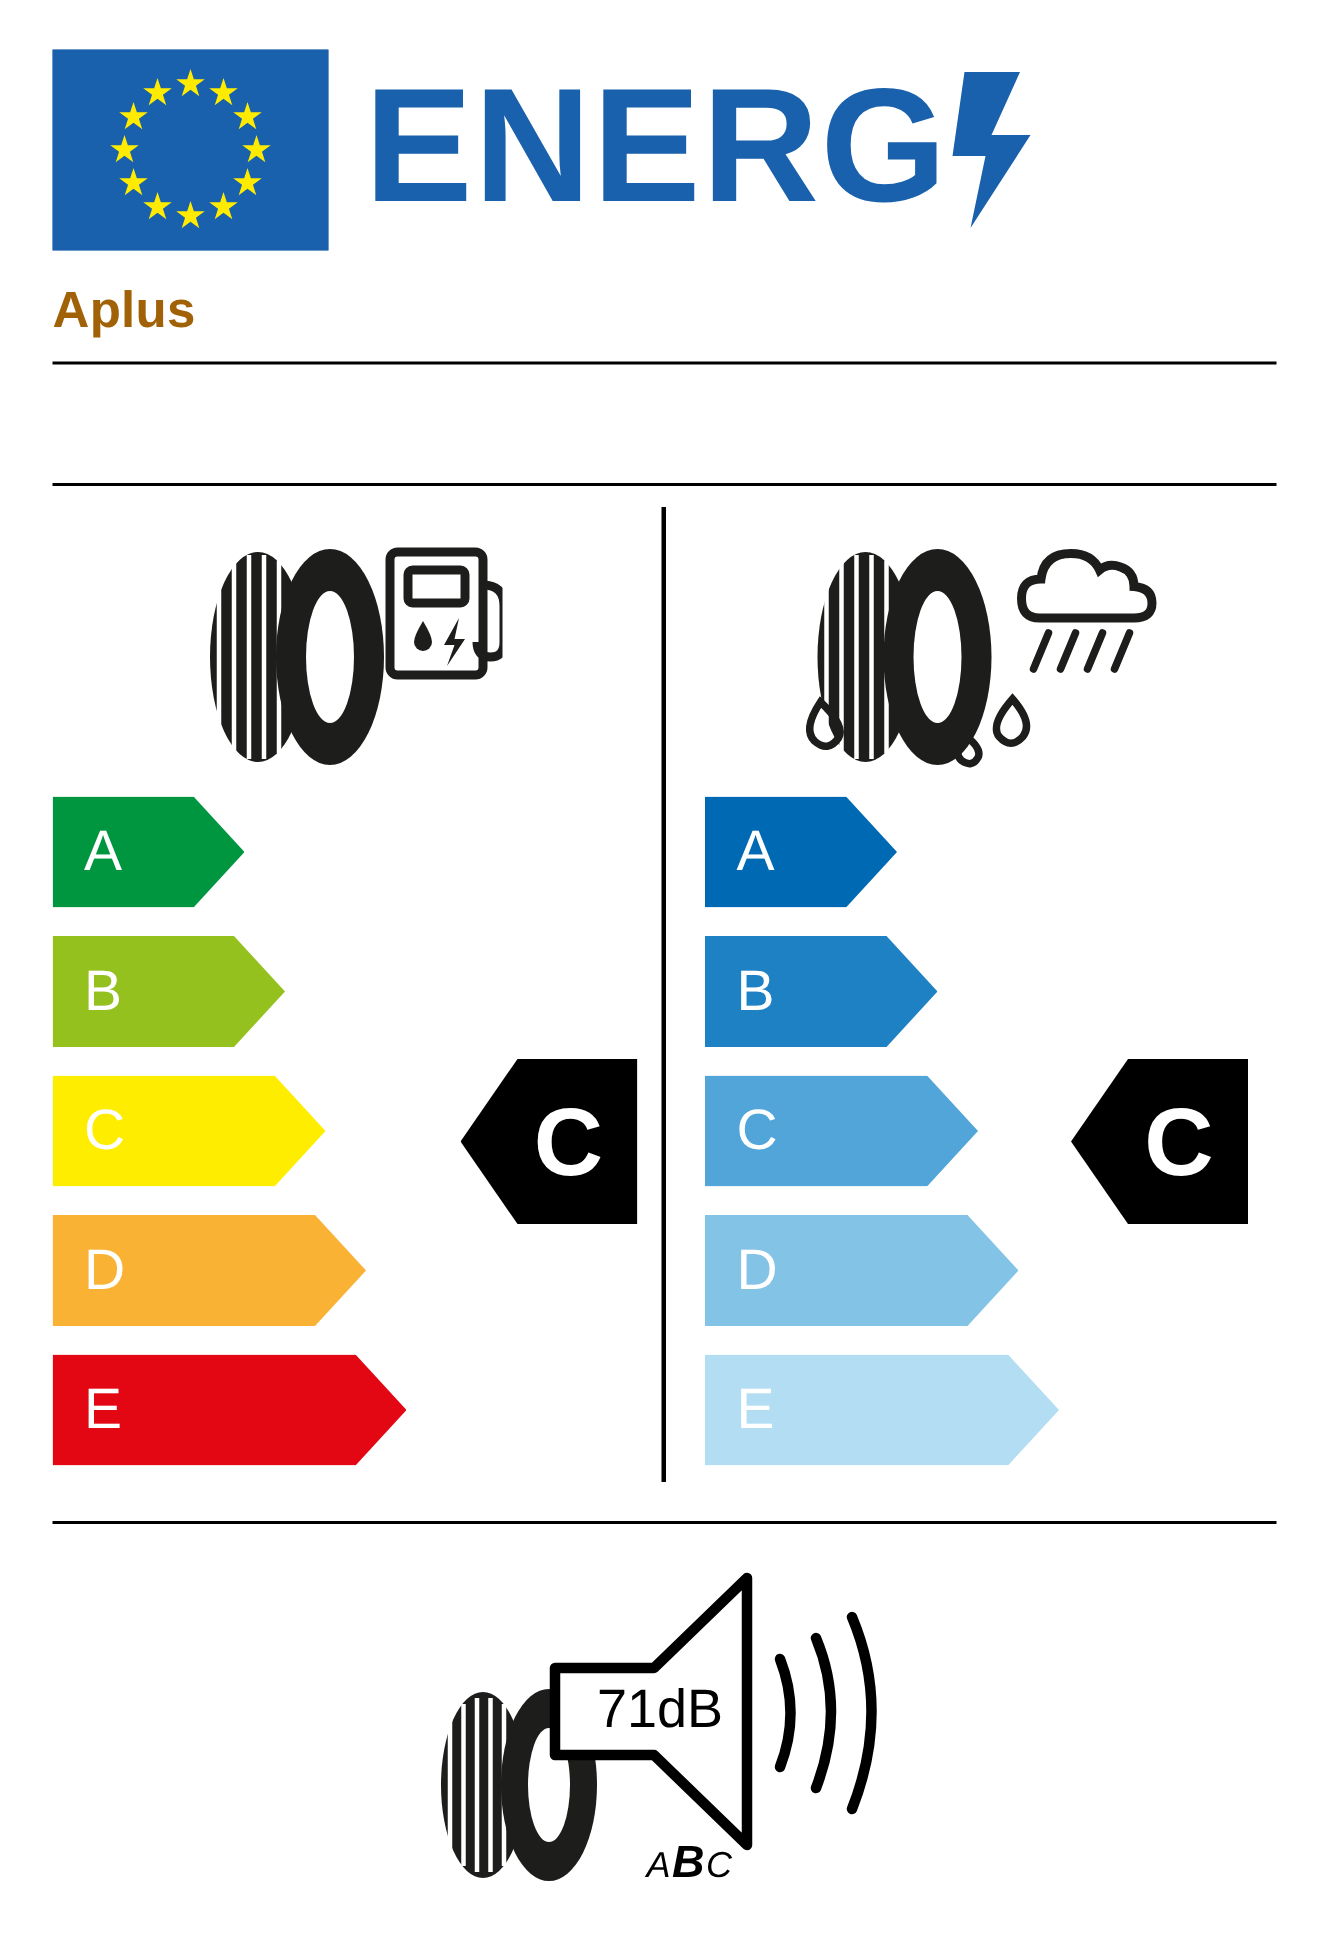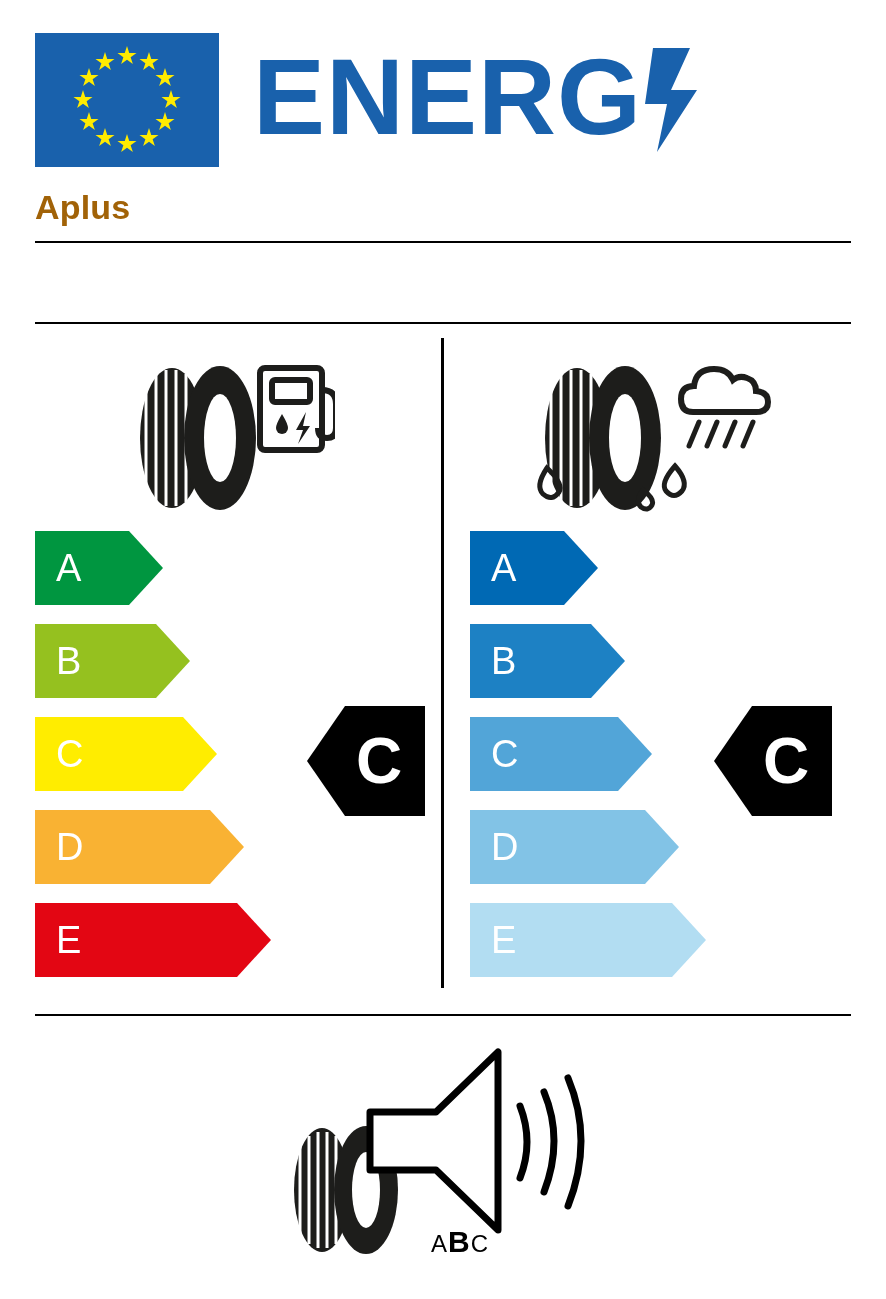--- a/index.html
+++ b/index.html
@@ -21,21 +21,21 @@
     left: 35px;
     top: 33px;
     width: 184px;
     height: 134px;
     background: #1961ac;
   }
   .eu-flag svg { display: block; }
 
   .energ-wordmark {
     position: absolute;
-    left: 253px;
+    left: 243px;
     top: 42px;
     width: 470px;
     height: 115px;
   }
   .energ-wordmark svg { display: block; }
 
   
   .brand-name {
     position: absolute;
     left: 35px;
@@ -131,20 +131,21 @@
   }
   .noise-classes {
     position: absolute;
     left: 120px;
     top: 185px;
     width: 120px;
     text-align: center;
     color: #000;
     font-size: 24px;
     letter-spacing: 1px;
+    font-style: italic;
   }
   .noise-classes .sel {
     font-size: 30px;
     font-weight: bold;
   }
 </style>
 </head>
 <body>
 
 <div class="eu-flag">
@@ -314,16 +315,17 @@
     <ellipse cx="86" cy="150" rx="14" ry="38" fill="#ffffff"></ellipse>
 
     <path d="M90 72 L156 72 L218 12 L218 190 L156 130 L90 130 Z" fill="#ffffff" stroke="#000000" stroke-width="7" stroke-linejoin="round"></path>
 
     <g fill="none" stroke="#000000" stroke-width="7" stroke-linecap="round">
       <path d="M240 66 q14 36 0 72"></path>
       <path d="M264 52 q20 48 0 100"></path>
       <path d="M288 38 q26 62 0 128"></path>
     </g>
   </svg>
+  <div class="noise-db">71dB</div>
   <div class="noise-classes">
     <span>A</span><span class="sel">B</span><span>C</span>
   </div>
 </div>
 
 </body></html>

